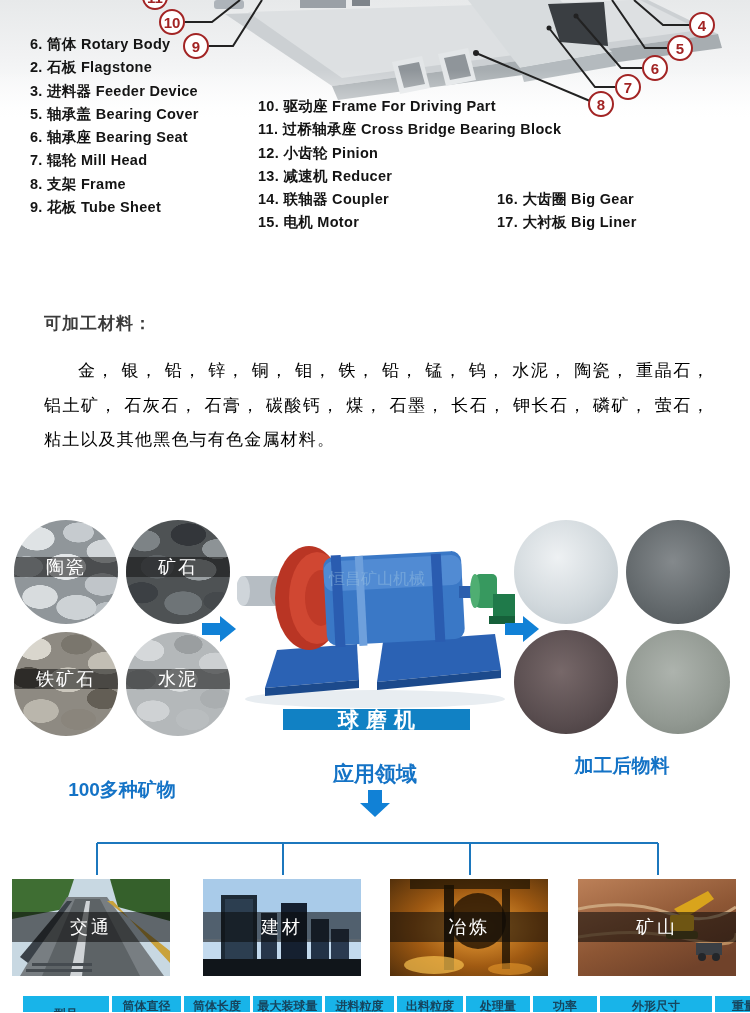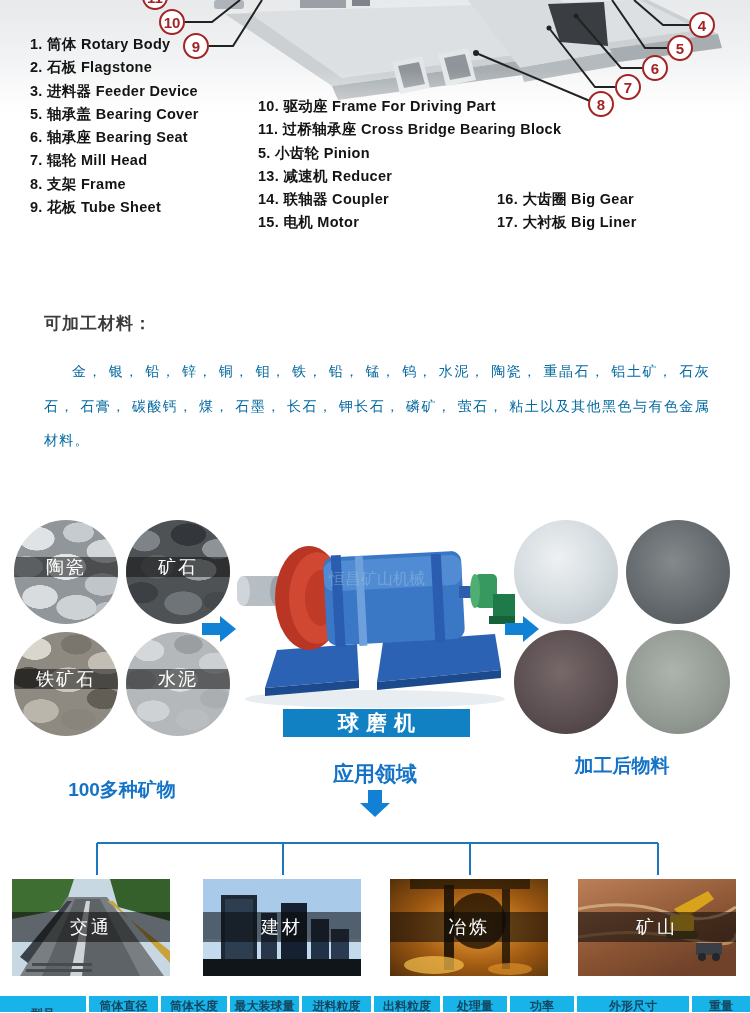--- a/index.html
+++ b/index.html
@@ -17,22 +17,22 @@
              font-size:15px; font-weight:bold; display:flex; align-items:center; justify-content:center; }
   .parts-col { position:absolute; font-size:14.5px; font-weight:600; color:#141414;
                line-height:23.3px; white-space:nowrap; letter-spacing:0.3px; }
   .parts-col div { height:23.3px; }
   #col1 { left:30px; top:33px; }
   #col2 { left:258px; top:95px; }
   #col3 { left:497px; top:188px; }
 
   
   .mat-heading { position:absolute; left:44px; top:312px; font-size:17px; font-weight:bold; color:#3b3b3b; letter-spacing:1px; }
-  .mat-para { position:absolute; left:44px; top:354px; width:666px; font-size:14px;
-              line-height:34.6px; color:#0369a1; letter-spacing:1.2px; text-indent:2em; text-align:justify; }
+  .mat-para { position:absolute; left:44px; top:354px; width:666px; font-size:17px;
+              line-height:34.6px; color:#000000; letter-spacing:1.2px; text-indent:2em; text-align:justify; }
 
   
   .stone, .powder { position:absolute; width:104px; height:104px; border-radius:50%; overflow:hidden; }
   .stone .band { position:absolute; left:0; right:0; top:37px; height:20px;
                  background:rgba(18,18,18,0.55); color:#fff; font-size:18px; letter-spacing:2px;
                  display:flex; align-items:center; justify-content:center; }
   .taoci { background-color:#90969a; background-image:
     radial-gradient(ellipse 30px 20px at 22% 18%, #dfe3e5 58%, rgba(0,0,0,0) 60%),
     radial-gradient(ellipse 26px 17px at 62% 12%, #c6cbcf 58%, rgba(0,0,0,0) 60%),
     radial-gradient(ellipse 32px 20px at 88% 30%, #d3d7da 58%, rgba(0,0,0,0) 60%),
@@ -77,34 +77,34 @@
   .flow-caption { position:absolute; color:#1473c6; font-weight:600; text-align:center; }
   .arrow-right { position:absolute; width:36px; height:30px; }
   .arrow-right .shaft { position:absolute; left:0; top:9px; width:18px; height:12px; background:#1181d6; }
   .arrow-right .head { position:absolute; left:18px; top:2px; width:0; height:0;
                        border-top:13px solid transparent; border-bottom:13px solid transparent; border-left:16px solid #1181d6; }
   .arrow-down { position:absolute; width:30px; height:28px; }
   .arrow-down .shaft { position:absolute; left:8px; top:0; width:14px; height:13px; background:#1181d6; }
   .arrow-down .head { position:absolute; left:0; top:13px; width:0; height:0;
                       border-left:15px solid transparent; border-right:15px solid transparent; border-top:14px solid #1181d6; }
   .mill-svg { position:absolute; left:237px; top:518px; width:278px; height:198px; }
-  .mill-button { position:absolute; left:283px; top:709px; width:187px; height:28px; background:#1181c4;
+  .mill-button { position:absolute; left:283px; top:709px; width:187px; height:21px; background:#1181c4;
                  color:#fff; font-size:21px; font-weight:600; letter-spacing:7px; text-indent:7px;
                  display:flex; align-items:center; justify-content:center; border:none; cursor:pointer; }
 
   
   .bracket-svg { position:absolute; left:0; top:820px; width:750px; height:60px; }
   .app-card { position:absolute; top:879px; width:158px; height:97px; overflow:hidden; }
   .app-card svg { position:absolute; left:0; top:0; width:158px; height:97px; }
   .app-band { position:absolute; left:0; right:0; top:33px; height:30px; background:rgba(10,10,10,0.55);
               color:#fff; font-size:18px; letter-spacing:3px; display:flex; align-items:center; justify-content:center; }
 
   
   .spec-strip { position:absolute; left:0; top:996px; width:750px; height:16px; overflow:hidden;
-                display:flex; gap:3px; background:#fff; }
+                display:flex; gap:3px; background:#fff;padding-left:23px; }
   .spec-cell { flex:none; height:40px; background:#18b4e9; color:#16455e; font-size:12px; font-weight:bold;
                text-align:center; padding-top:2px; }
   .spec-cell.first { padding-top:10px; }
 </style>
 </head>
 <body>
 
 <div class="page">
 
   <div>
@@ -167,33 +167,33 @@
         <span>6</span>
       </div>
     <div class="callout" style="left:615px; top:74px;">
         <span>7</span>
       </div>
     <div class="callout" style="left:588px; top:91px;">
         <span>8</span>
       </div>
 
     <div class="parts-col" id="col1">
-      <div>1. 筒体  Rotary Body</div>
+      <div>6. 筒体  Rotary Body</div>
       <div>2. 石板  Flagstone</div>
       <div>3. 进料器  Feeder Device</div>
       <div>5. 轴承盖  Bearing Cover</div>
       <div>6. 轴承座  Bearing Seat</div>
       <div>7. 辊轮  Mill Head</div>
       <div>8. 支架  Frame</div>
       <div>9. 花板  Tube Sheet</div>
     </div>
     <div class="parts-col" id="col2">
       <div>10. 驱动座  Frame For Driving Part</div>
       <div>11. 过桥轴承座 Cross Bridge Bearing Block</div>
-      <div>5. 小齿轮  Pinion</div>
+      <div>12. 小齿轮  Pinion</div>
       <div>13. 减速机  Reducer</div>
       <div>14. 联轴器  Coupler</div>
       <div>15. 电机  Motor</div>
     </div>
     <div class="parts-col" id="col3">
       <div>16. 大齿圈  Big Gear</div>
       <div>17. 大衬板  Big Liner</div>
     </div>
   </div>
 

